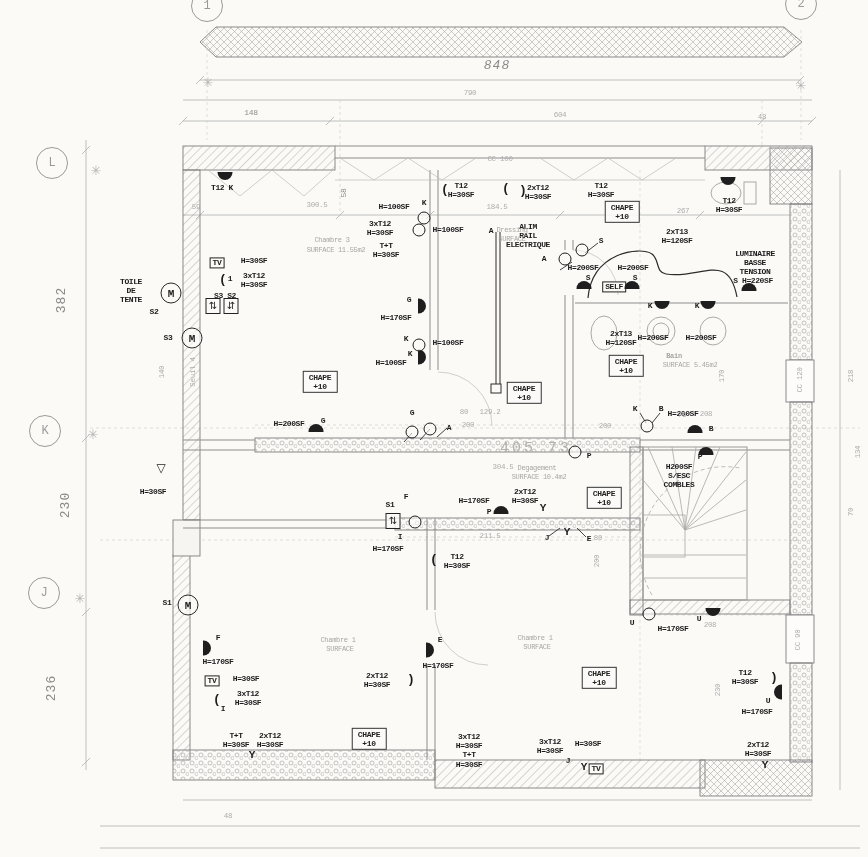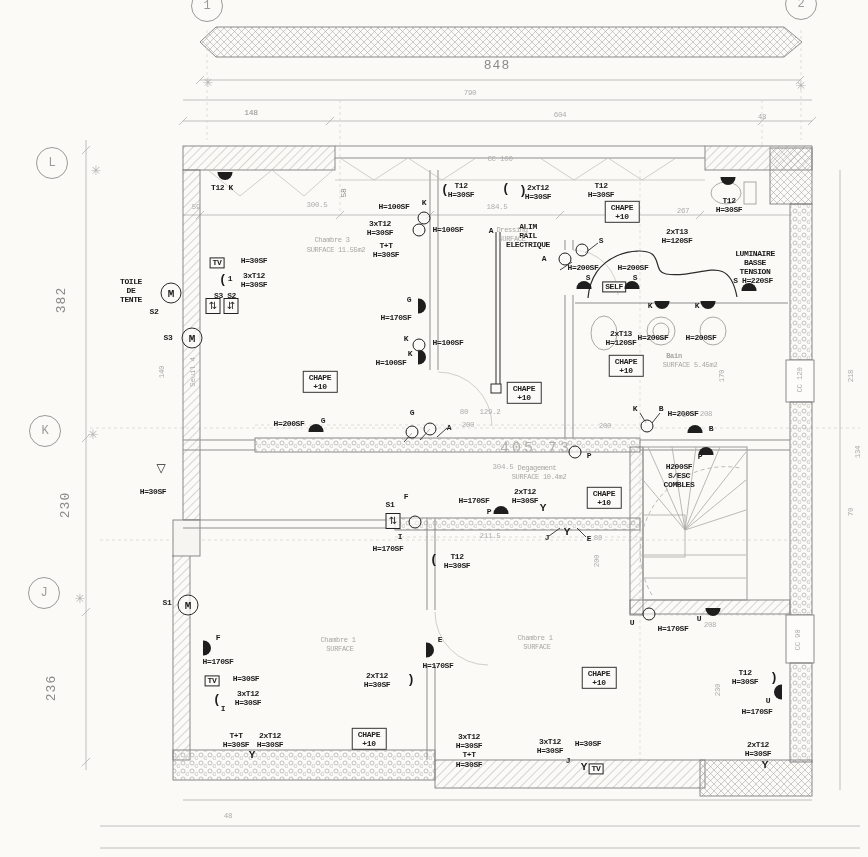--- a/index.html
+++ b/index.html
@@ -272,21 +272,21 @@
       <div class="lbl room" style="left: 512px; top: 230px;">Dressing</div>
       <div class="lbl room" style="left: 512px; top: 239px;">SURFACE</div>
       <div class="lbl room" style="left: 537px; top: 468px;">Degagement</div>
       <div class="lbl room" style="left: 539px; top: 477px;">SURFACE  10.4m2</div>
       <div class="lbl room" style="left: 674px; top: 356px; font-weight: bold;">Bain</div>
       <div class="lbl room" style="left: 690px; top: 365px;">SURFACE  5.45m2</div>
       <div class="lbl room" style="left: 338px; top: 640px;">Chambre 1</div>
       <div class="lbl room" style="left: 340px; top: 649px;">SURFACE</div>
       <div class="lbl room" style="left: 535px; top: 638px;">Chambre 1</div>
       <div class="lbl room" style="left: 537px; top: 647px;">SURFACE</div>
-      <div class="lbl dim-big" style="left: 497px; top: 66px;">848</div>
+      <div class="lbl dim-big" style="left: 497px; top: 66px; font-style: italic;">848</div>
       <div class="lbl dim-faint" style="left: 470px; top: 93px;">790</div>
       <div class="lbl dim" style="left: 251px; top: 113px;">148</div>
       <div class="lbl dim-faint" style="left: 560px; top: 115px;">604</div>
       <div class="lbl dim-faint" style="left: 762px; top: 117px;">48</div>
       <div class="lbl dim-big" style="left: 62px; top: 300px; transform: translate(-50%, -50%) rotate(-90deg);">382</div>
       <div class="lbl dim-big" style="left: 66px; top: 505px; transform: translate(-50%, -50%) rotate(-90deg);">230</div>
       <div class="lbl dim-big" style="left: 52px; top: 688px; transform: translate(-50%, -50%) rotate(-90deg);">236</div>
       <div class="lbl dim-faint" style="left: 196px; top: 207px;">59</div>
       <div class="lbl dim-faint" style="left: 317px; top: 205px;">300.5</div>
       <div class="lbl dim" style="left: 344px; top: 193px; transform: translate(-50%, -50%) rotate(-90deg);">58</div>

